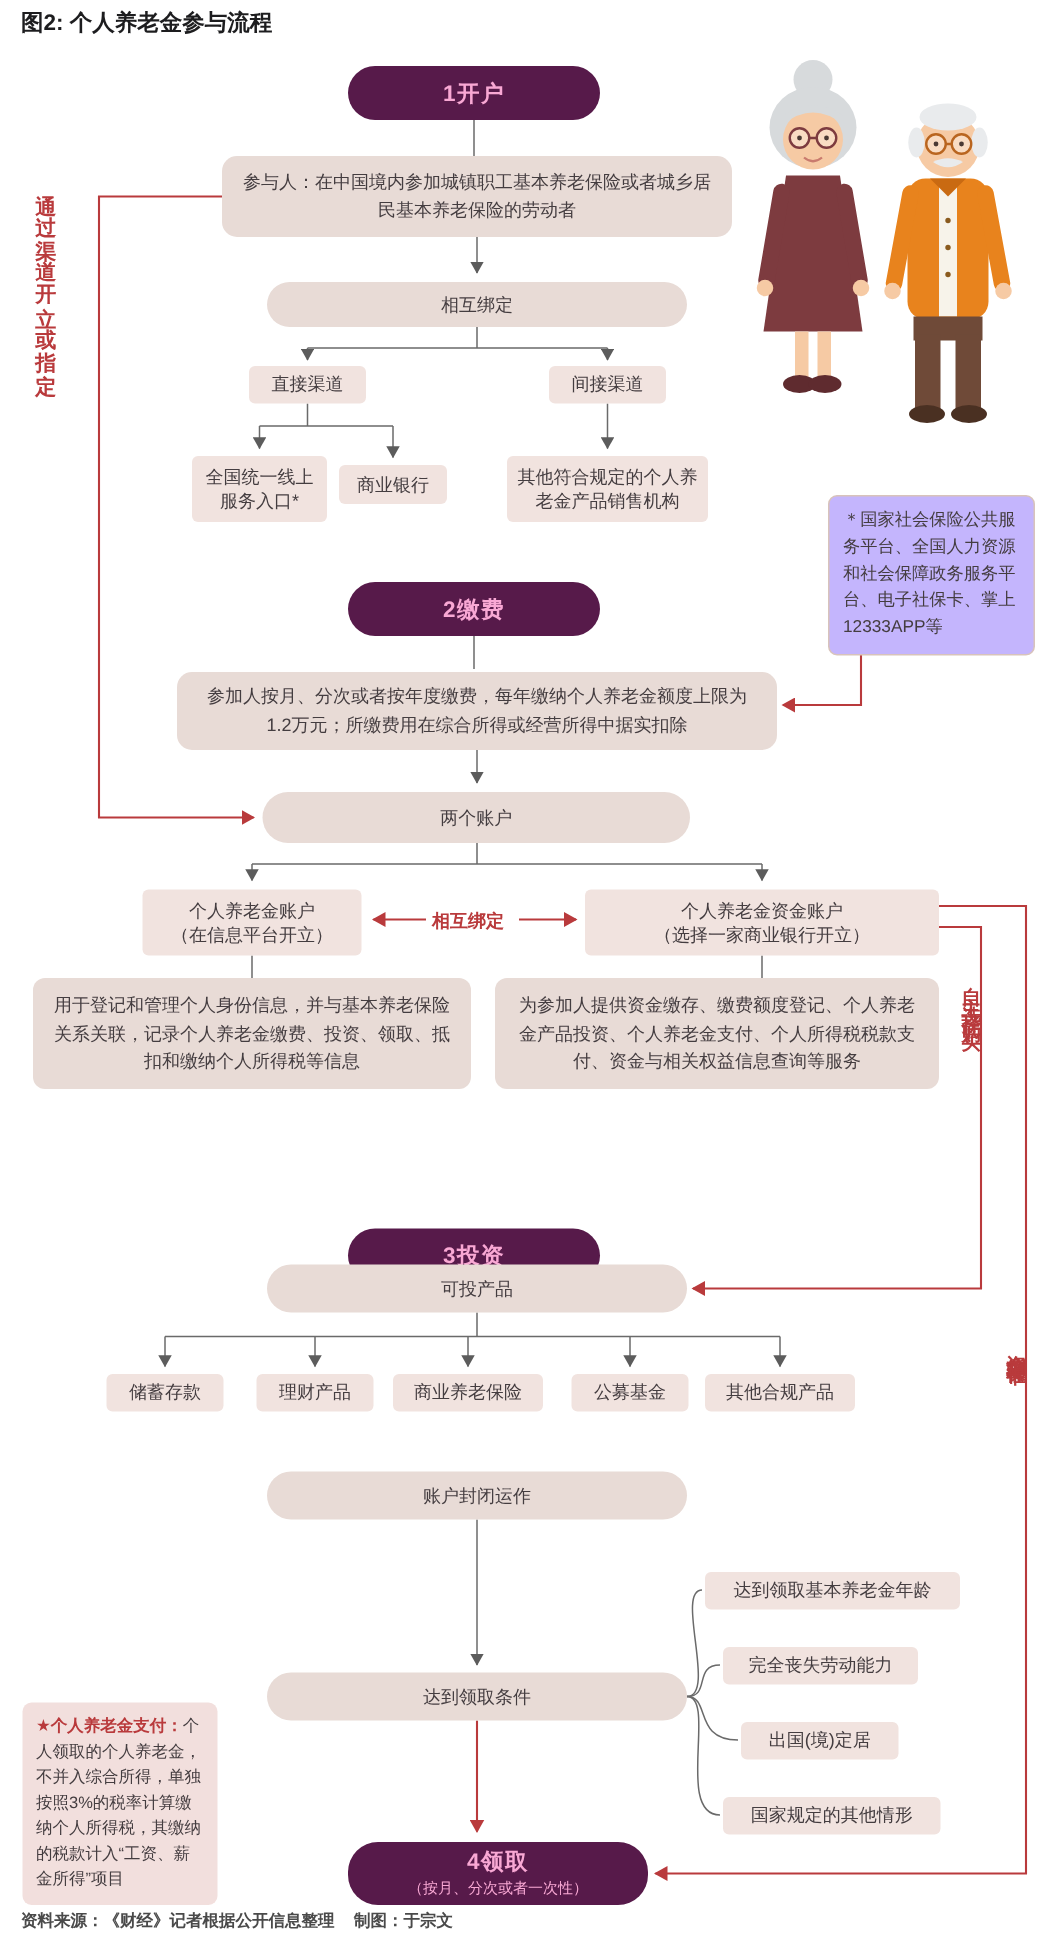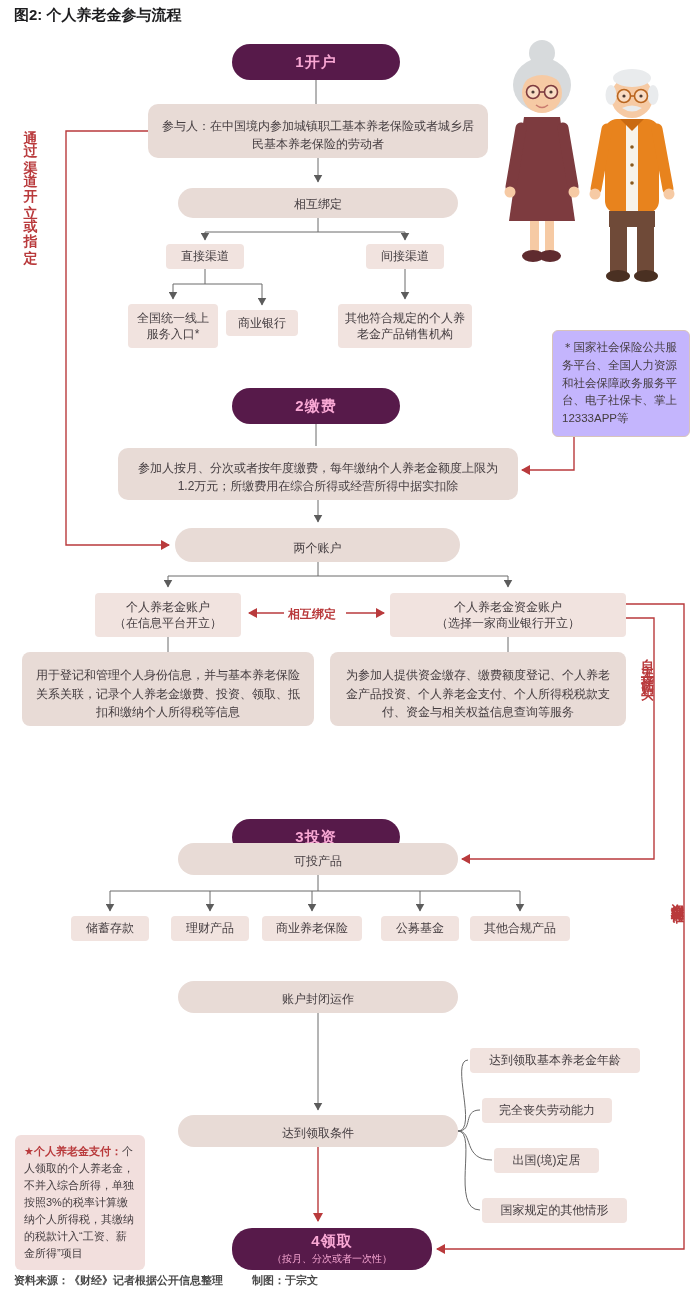--- a/index.html
+++ b/index.html
@@ -3,21 +3,21 @@
 <meta charset="utf-8">
 <style>
   html,body{margin:0;padding:0;background:#fff;font-family:"Liberation Sans","DejaVu Sans",sans-serif;}
   .canvas{position:relative;width:700px;height:1289px;background:#ffffff;overflow:hidden;}
   .abs{position:absolute;box-sizing:border-box;}
   .title{font-size:15px;font-weight:bold;color:#1d1d1f;}
   .step-pill{background:#571a4a;color:#f9a8d4;border-radius:20px;display:flex;flex-direction:column;
              align-items:center;justify-content:center;font-weight:bold;font-size:15px;letter-spacing:1px;}
   .step-sub{font-size:10px;font-weight:normal;letter-spacing:0;margin-top:1px;}
   .big-box{background:#e8dbd6;border-radius:10px;display:flex;flex-direction:column;align-items:center;
-           justify-content:flex-end;text-align:center;font-size:12px;color:#443d40;padding:4px 12px;line-height:1.55;}
+           justify-content:center;text-align:center;font-size:12px;color:#443d40;padding:4px 12px;line-height:1.55;}
   .pillr{border-radius:17px;}
   .small-box{background:#f1e3df;border-radius:4px;display:flex;flex-direction:column;align-items:center;
              justify-content:center;text-align:center;font-size:12px;color:#443d40;padding:2px 6px;line-height:1.35;}
   .v-red{writing-mode:vertical-rl;text-orientation:upright;color:#b93a3c;font-weight:bold;}
   .note-box{background:#c4b5fd;border:1px solid #d8c3bb;border-radius:6px;font-size:11.5px;color:#443d40;
             padding:8px 9px;line-height:1.55;}
   .tip-box{background:#f2dfdd;border-radius:6px;font-size:11px;color:#443d40;padding:8px 9px;line-height:1.55;}
   .red-t{color:#b93a3c;font-weight:bold;}
   .bind-label{color:#b93a3c;font-weight:bold;font-size:12px;}
   .footer-t{font-size:11px;font-weight:bold;color:#4a4a4a;}
@@ -248,15 +248,15 @@
   <div class="abs tip-box" style="left:15px;top:1135px;width:130px;">
     <span class="red-t">★</span><span class="red-t">个人养老金支付：</span><span>个人领取的个人养老金，不并入综合所得，单独按照3%的税率计算缴纳个人所得税，其缴纳的税款计入“工资、薪金所得”项目</span>
   </div>
 
   <div class="abs step-pill" style="left:232px;top:1228px;width:200px;height:42px;">
     <span>4领取</span>
     <span class="step-sub">（按月、分次或者一次性）</span>
   </div>
 
   <div class="abs footer-t" style="left:14px;top:1273px;">资料来源：《财经》记者根据公开信息整理</div>
-  <div class="abs footer-t" style="left:252px;top:1273px;">制图：于宗文</div>
+  <div class="abs footer-t" style="left:236px;top:1273px;">制图：于宗文</div>
 
 </div>
 
 </body></html>

